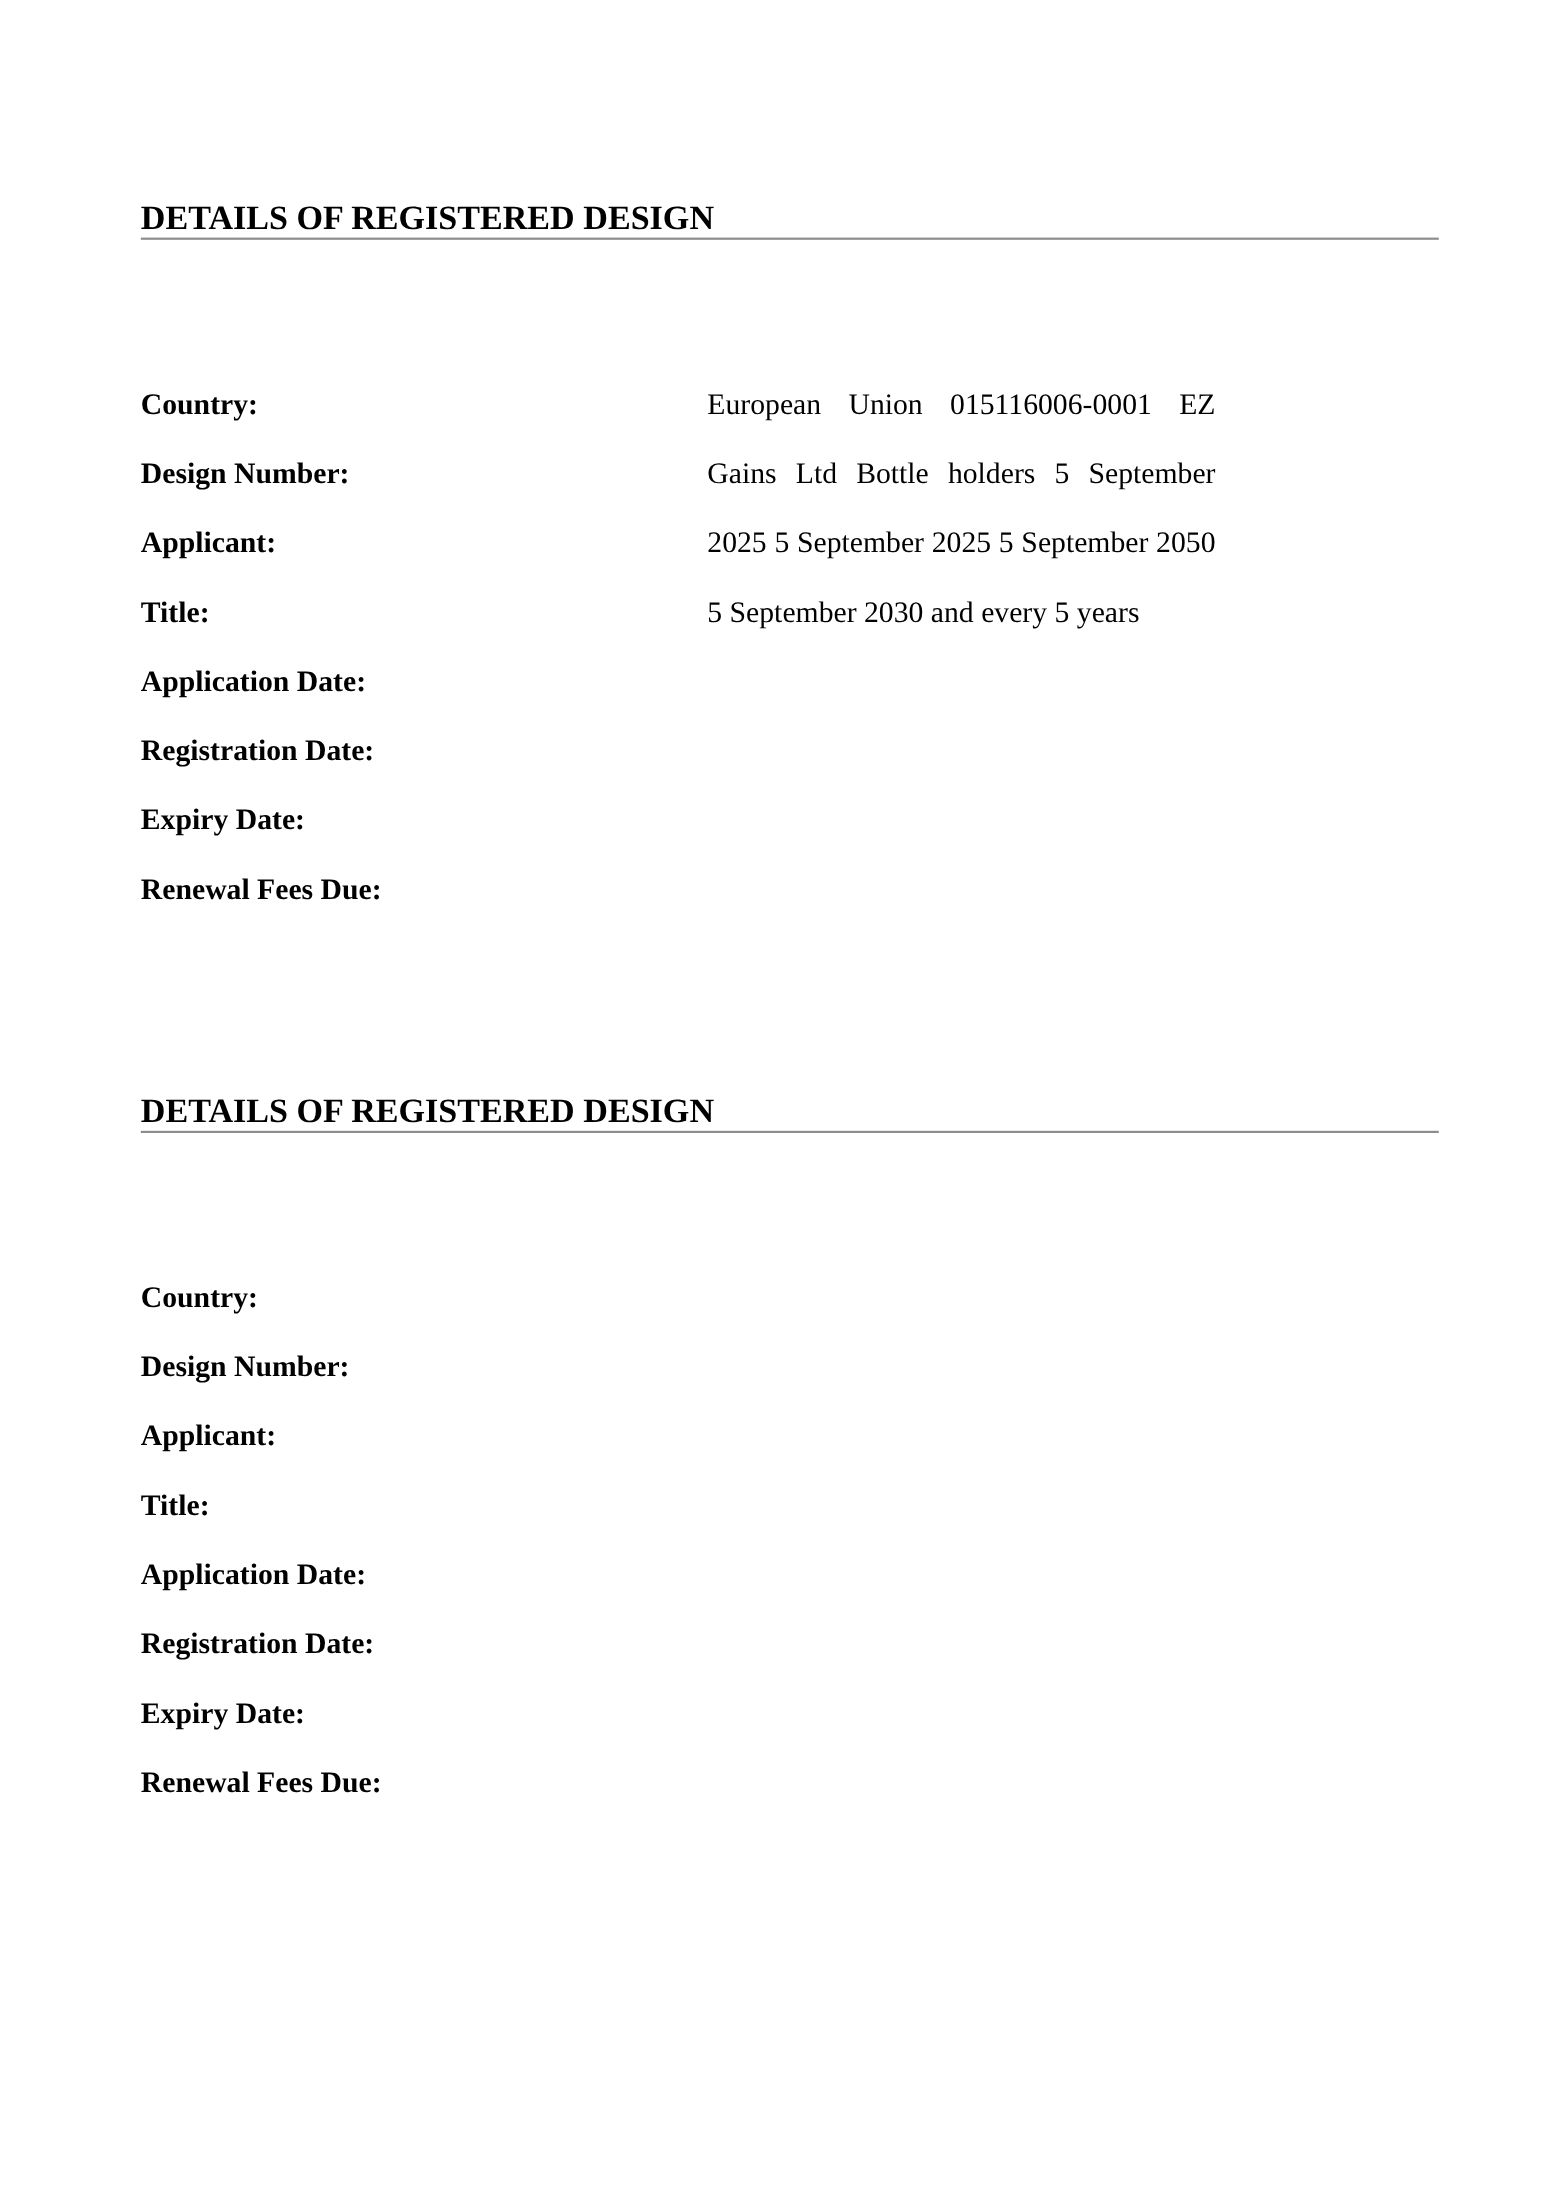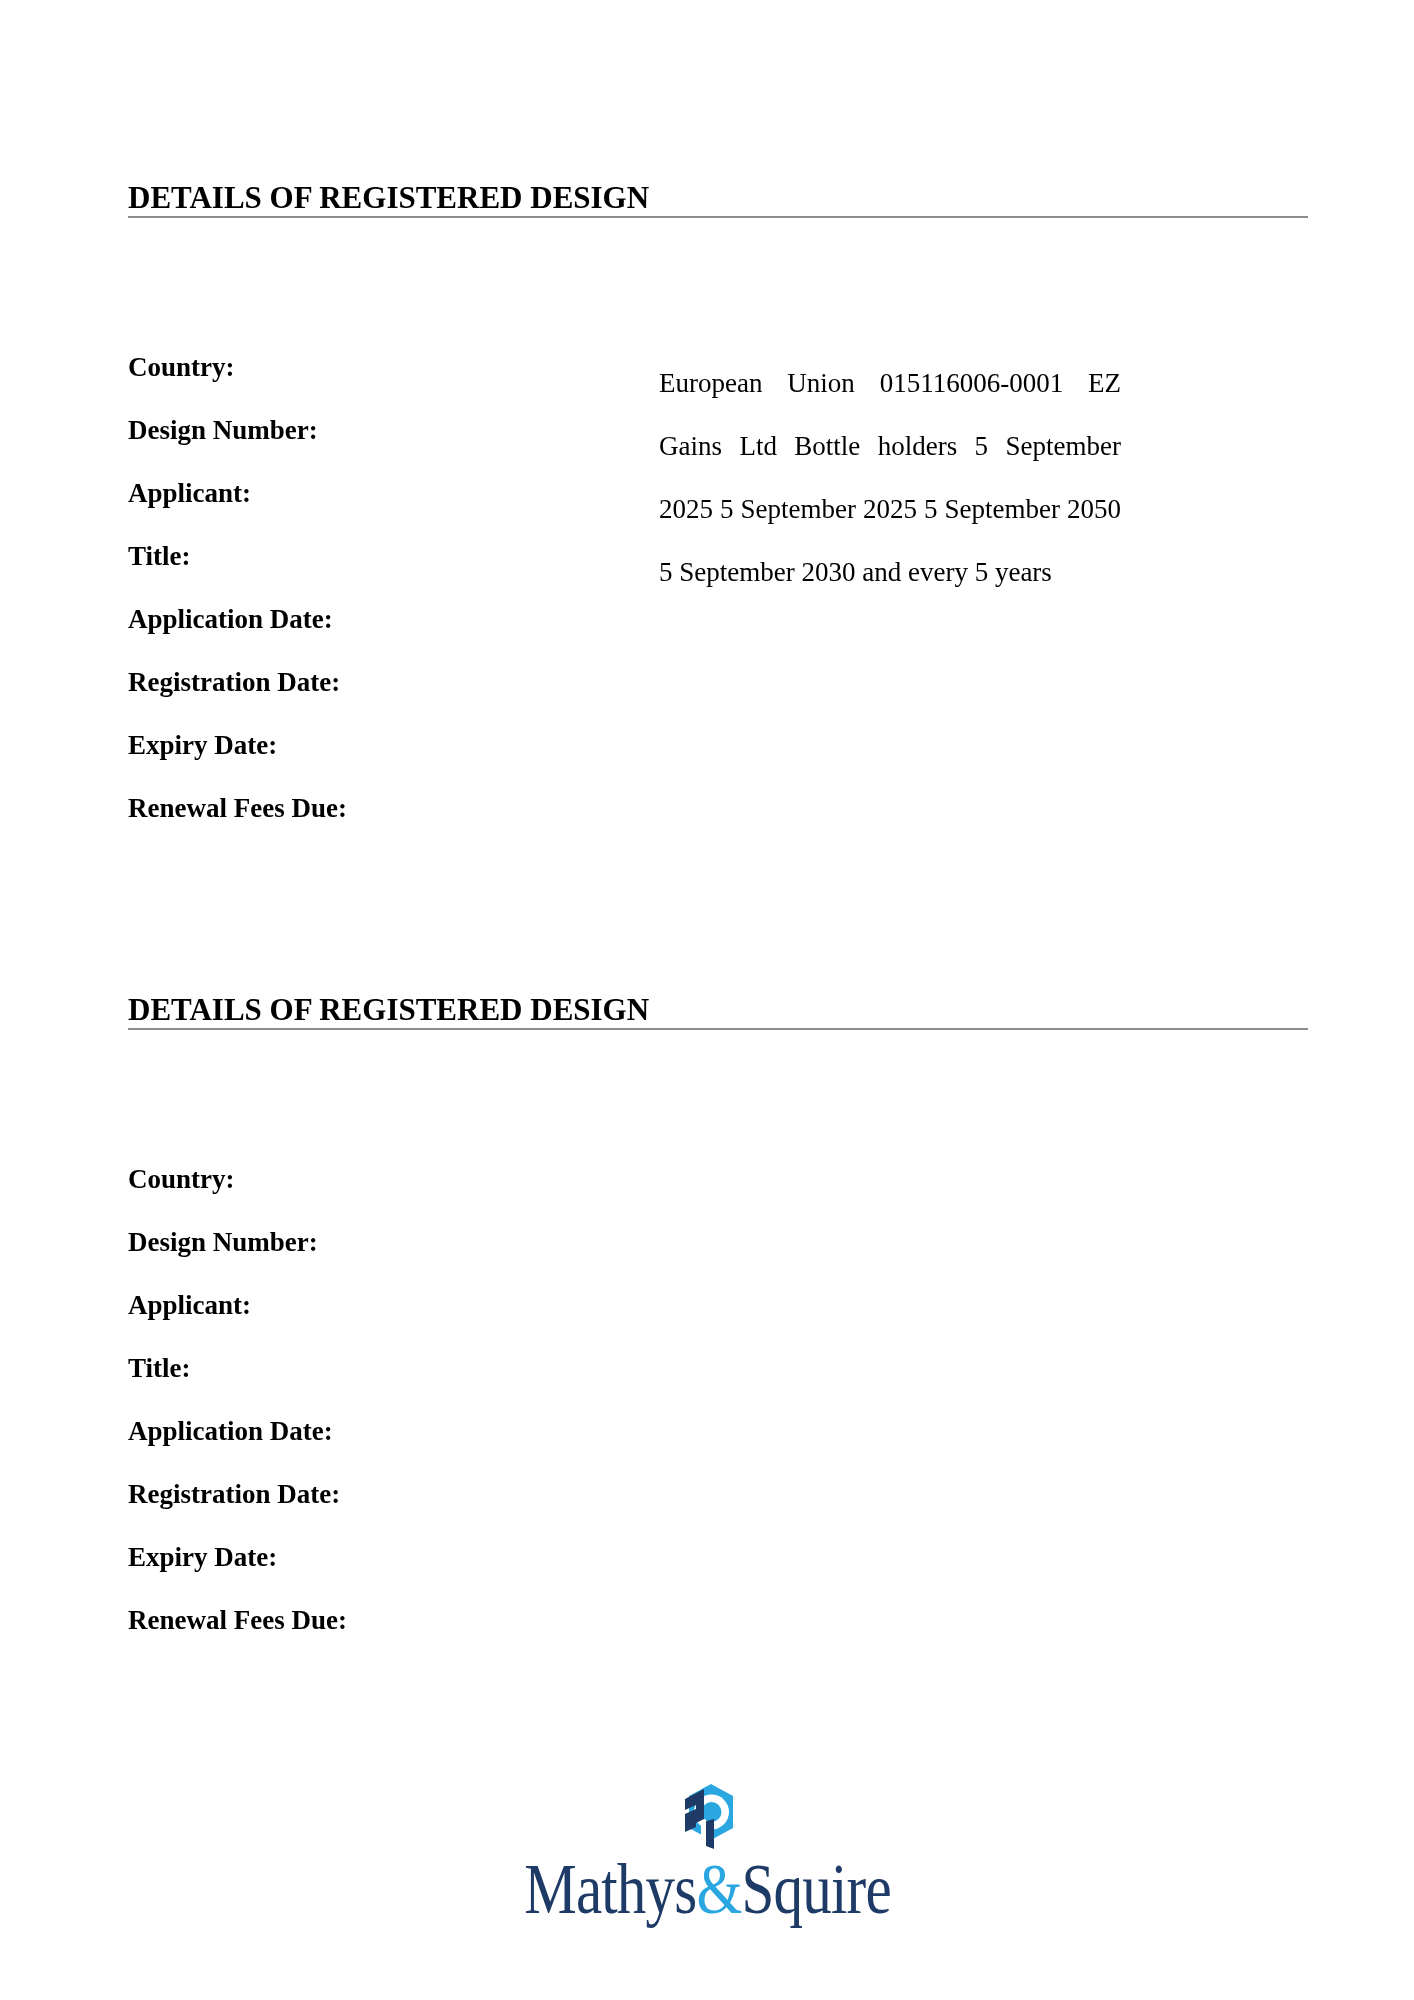--- a/index.html
+++ b/index.html
@@ -44,21 +44,21 @@
     width:515px;
     flex:none;
   }
   .field-label{
     font-size:27px;
     font-weight:bold;
     line-height:63px;
     white-space:nowrap;
   }
   .values{
-    margin:16px;
+    margin:0;
     width:462px;
     font-size:27px;
     line-height:63px;
     text-align:justify;
   }
   .logo{
     position:absolute;
     left:0;
     top:1783px;
     width:1414px;
@@ -114,32 +114,14 @@
         <div class="field-label">Applicant:</div>
         <div class="field-label">Title:</div>
         <div class="field-label">Application Date:</div>
         <div class="field-label">Registration Date:</div>
         <div class="field-label">Expiry Date:</div>
         <div class="field-label">Renewal Fees Due:</div>
       </div>
     </div>
   </section>
 
-  <footer class="logo">
-    <svg class="logo-mark" viewBox="0 0 58 66" xmlns="http://www.w3.org/2000/svg" aria-hidden="true">
-
-      <polygon points="33,1 55,13 55,45 33,57 11,45 11,13" fill="var(--blue)"></polygon>
-
-      <circle cx="33.5" cy="29" r="17.5" fill="#ffffff"></circle>
-      <circle cx="33.5" cy="29" r="10" fill="var(--blue)"></circle>
-      <rect x="23" y="38" width="10" height="20" fill="#ffffff"></rect>
-
-      <polygon points="7,16 26,6 26,36 18,40 18,22 7,27" fill="var(--navy)"></polygon>
-      <polygon points="7,31 18,26 18,44 7,49" fill="var(--navy)"></polygon>
-
-      <polygon points="28,38 36,36 36,66 28,63" fill="var(--navy)"></polygon>
-    </svg>
-    <div class="wordmark">
-      <span>Mathys</span><span class="amp">&amp;</span><span>Squire</span>
-    </div>
-  </footer>
 
 </div>
 
 </body></html>

